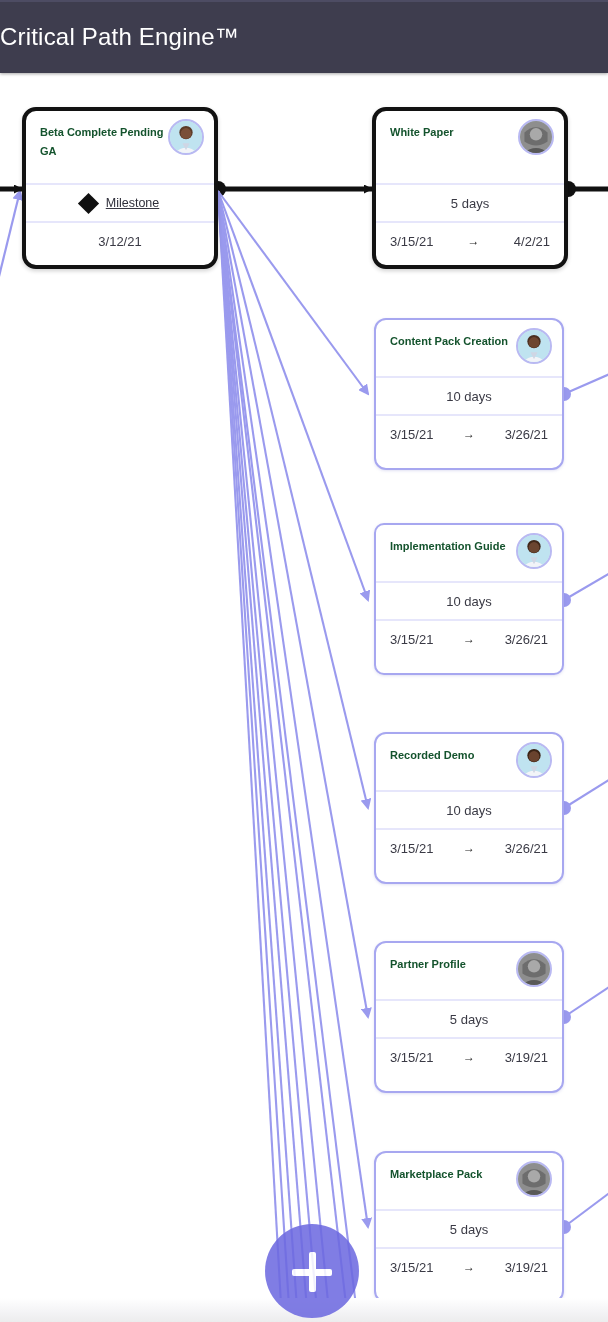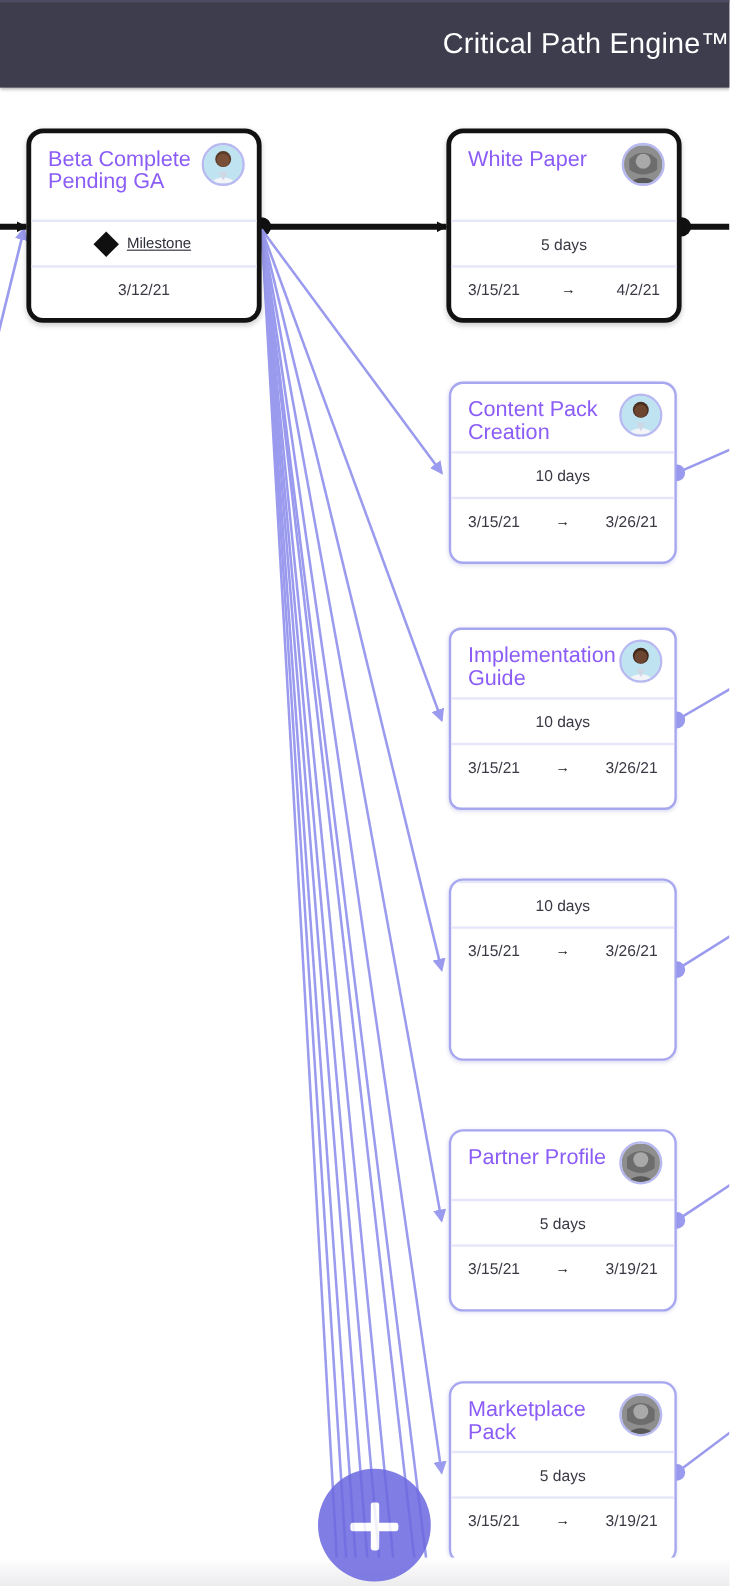--- a/index.html
+++ b/index.html
@@ -8,21 +8,21 @@
     overflow: hidden;
     background: #ffffff;
     font-family: "Liberation Sans", sans-serif;
   }
   #app { position: relative; width: 608px; height: 1322px; background:#fff; }
 
   
   .header {
     position: absolute; left:0; top:0; width:608px; height:73px;
     background:#3e3d4e;
-    display:flex; align-items:center; justify-content:flex-end;
+    display:flex; align-items:center; justify-content:flex-start;
     box-shadow: 0 1px 3px rgba(0,0,0,.35);
     z-index: 40;
   }
   .header::before{
     content:""; position:absolute; left:0; top:0; width:100%; height:2px;
     background:#4d4c63;
   }
   .header-title {
     color:#ffffff; font-size:24px; font-weight:400; letter-spacing:.2px;
     white-space:nowrap;
@@ -52,22 +52,22 @@
     border:2px solid #a7a7f0;
     box-shadow: 0 1px 3px rgba(120,120,200,.22);
   }
   .node-head {
     position:relative;
     padding:12px 14px 0 14px;
     height:72px;
   }
   .node.normal .node-head { height:56px; }
   .node-title {
-    font-size:18px; color:#8b5cf6; line-height:19px;
-    width:130px; font-weight:400;
+    font-size:11px; color:#14532d; line-height:19px;
+    width:130px; font-weight:700;
   }
   .avatar {
     position:absolute; right:10px; top:8px;
     width:36px; height:36px; border-radius:50%;
     border:2px solid #b9b9f2;
     overflow:hidden;
     background:#cfe6f2;
   }
   .avatar svg { display:block; width:100%; height:100%; }
 
@@ -269,20 +269,32 @@
       </div>
       <div class="divider"></div>
       <div class="node-foot">
         <span>3/15/21</span>
         <span class="arrow-gl">→</span>
         <span>3/26/21</span>
       </div>
     </div>
 
     <div class="node normal" style="left:374px; top:659px; width:190px; height:152px;">
+      <div class="node-head">
+        <div class="node-title">Recorded Demo</div>
+        <div class="avatar">
+          <svg viewBox="0 0 36 36">
+              <rect width="36" height="36" fill="#bfe3f0"></rect>
+            <circle cx="18" cy="13" r="7.5" fill="#3a2315"></circle>
+            <circle cx="18" cy="14" r="6" fill="#6a432e"></circle>
+            <path d="M5 36 q13 -12 26 0 z" fill="#f2f4f8"></path>
+            <path d="M14 25 l4 8 l4 -8 z" fill="#cfd6e4"></path>
+          </svg>
+        </div>
+      </div>
       <div class="divider"></div>
       <div class="node-mid">
         <span>10 days</span>
       </div>
       <div class="divider"></div>
       <div class="node-foot">
         <span>3/15/21</span>
         <span class="arrow-gl">→</span>
         <span>3/26/21</span>
       </div>

